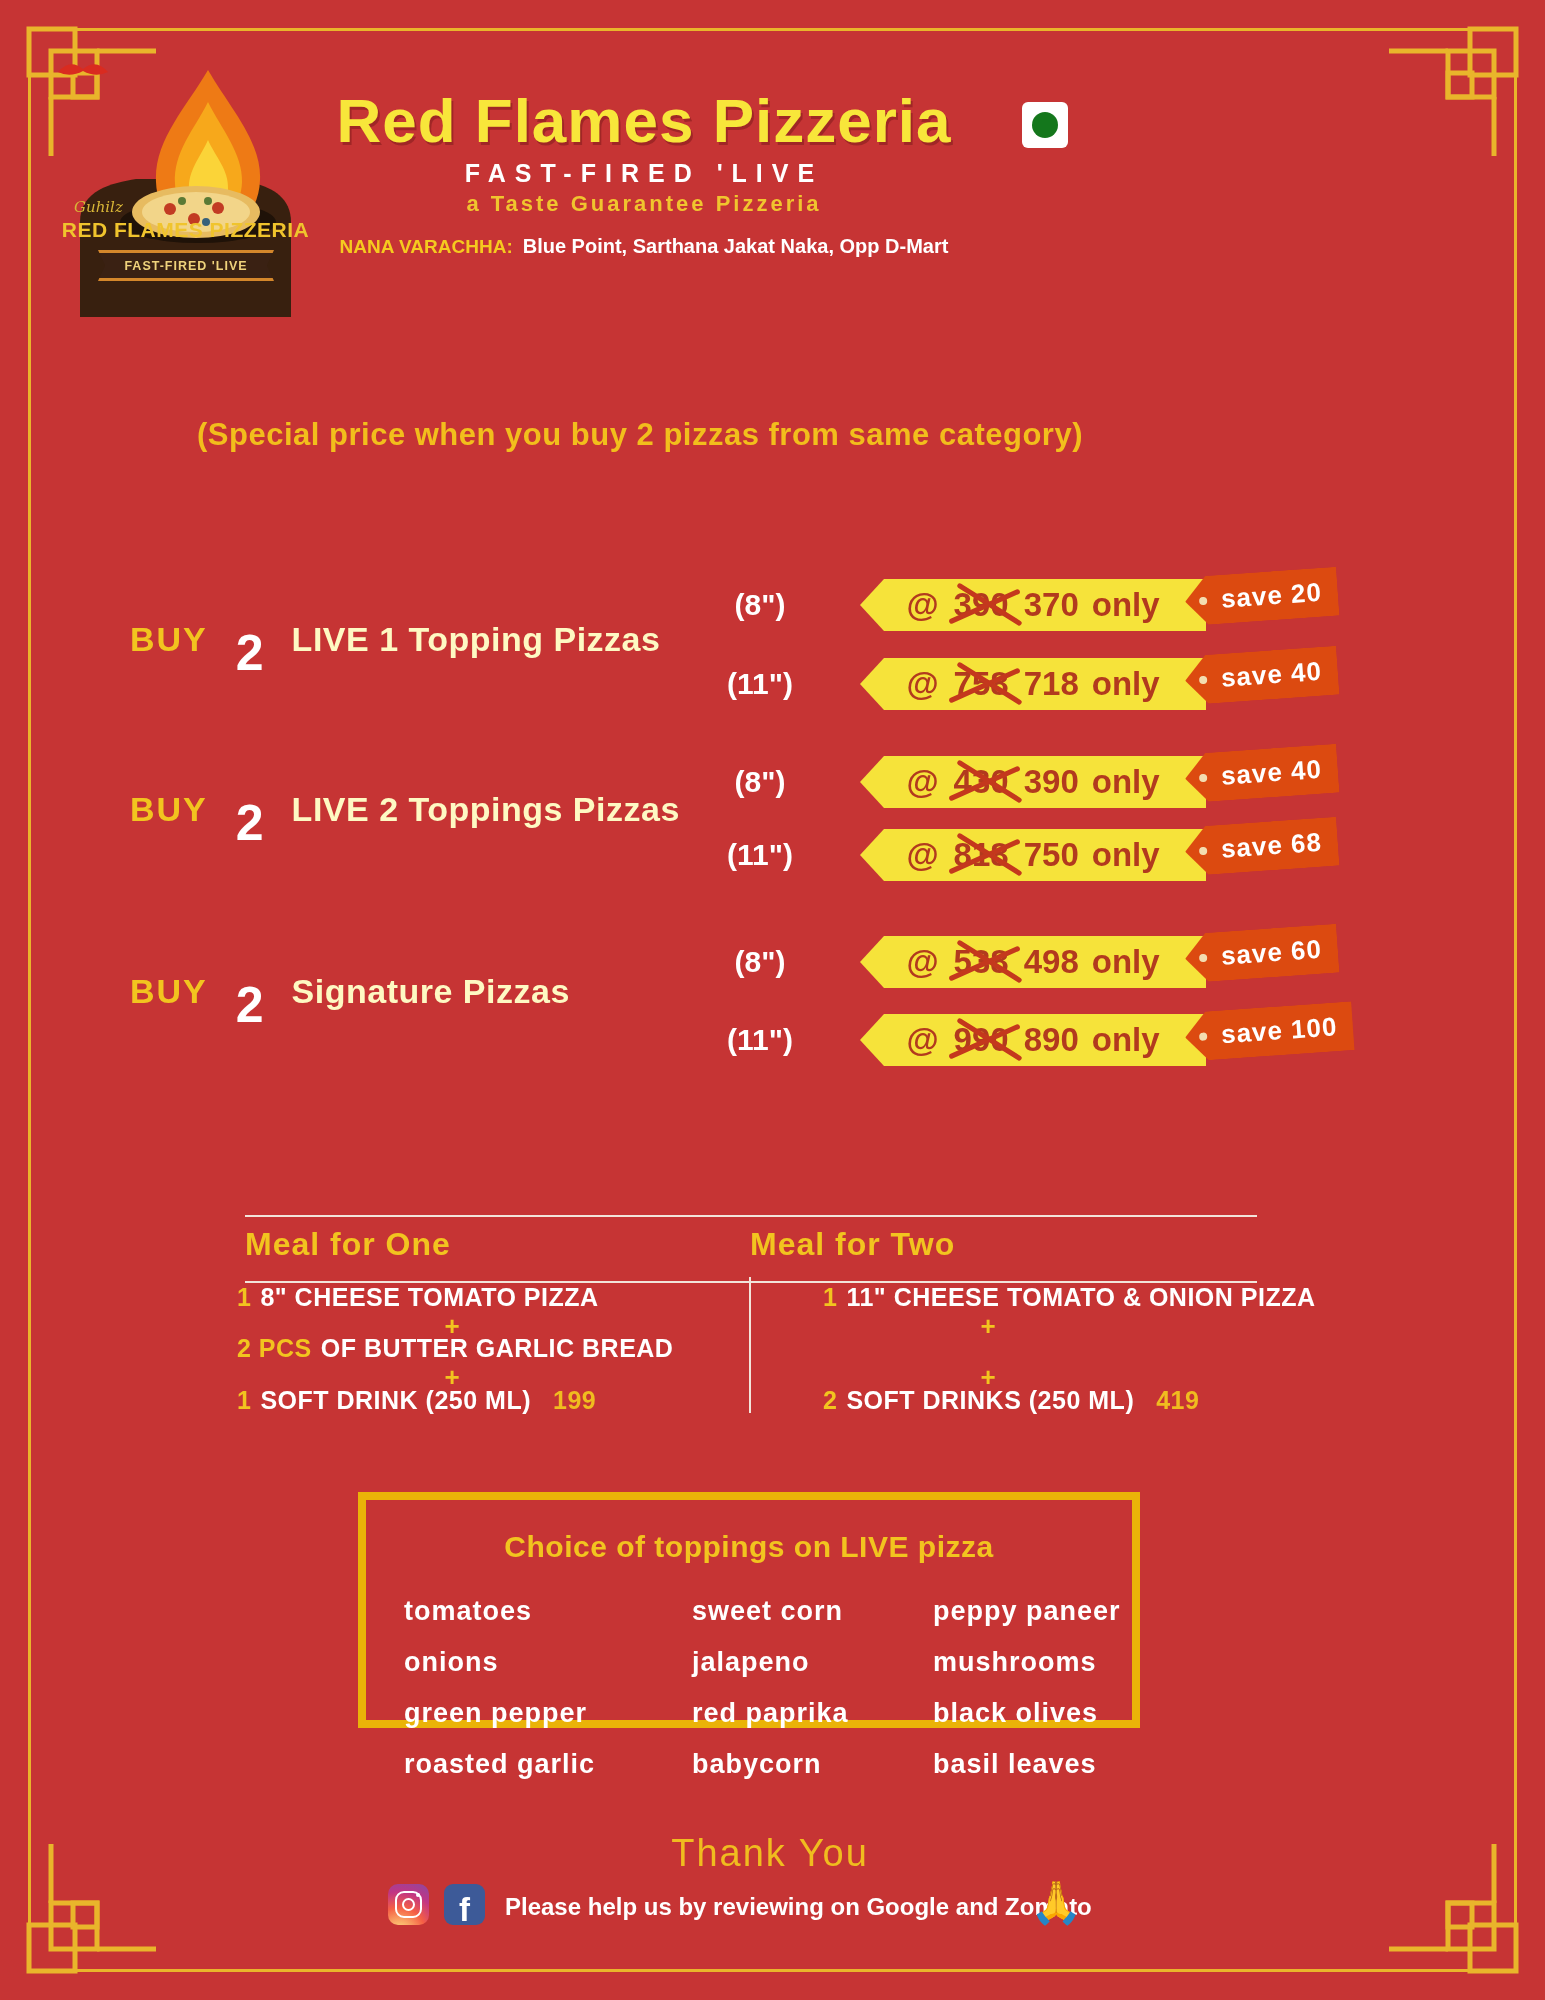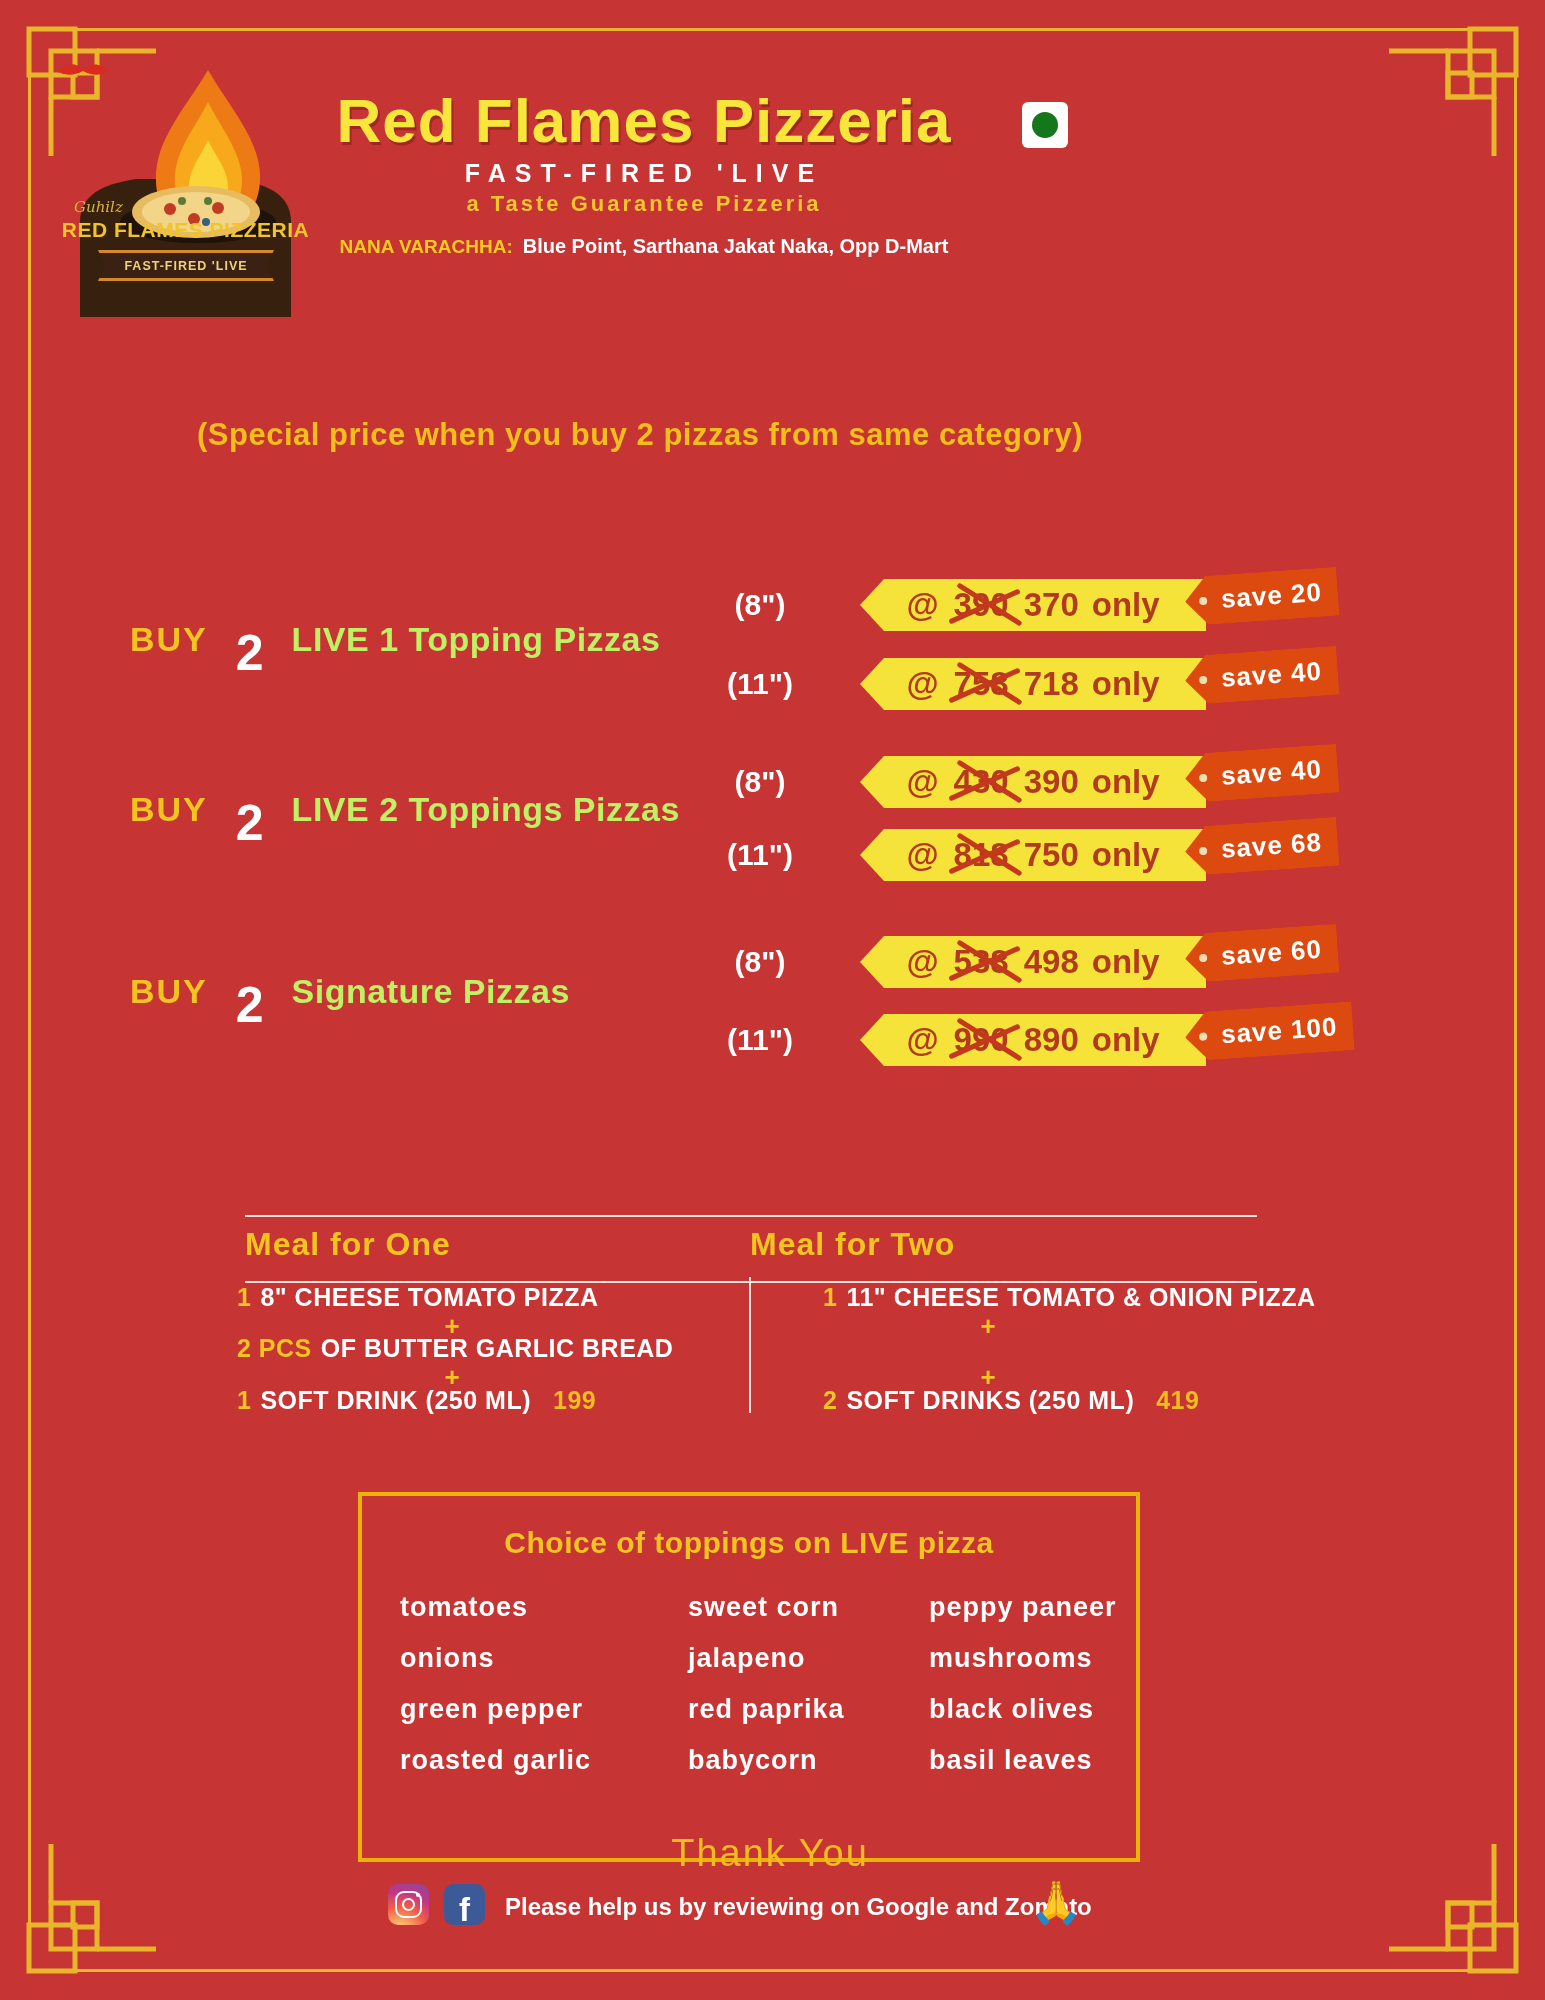--- a/index.html
+++ b/index.html
@@ -42,21 +42,21 @@
   
   .vm{position:absolute;left:120px;top:400px;width:1040px;text-align:center;}
   .vm-h{display:inline-block;font-size:40px;font-weight:bold;color:#fff;letter-spacing:13px;
     padding:0 6px 11px 6px;border-bottom:3px solid #ecbf2b;
     text-shadow:2px 2px 0 rgba(90,15,15,.3);white-space:nowrap;}
   .vm-s{margin-top:17px;font-size:31px;font-weight:bold;color:#f2be1c;letter-spacing:0.5px;}
   
   .buyrow{position:absolute;left:130px;height:58px;display:flex;align-items:flex-start;gap:28px;white-space:nowrap;}
   .buy{font-size:34px;font-weight:bold;color:#f2c41f;letter-spacing:2px;}
   .qty{font-size:50px;font-weight:bold;color:#fff;transform:translateY(4px);}
-  .gname{font-size:34px;font-weight:bold;color:#bef264;letter-spacing:0.5px;}
+  .gname{font-size:34px;font-weight:bold;color:#fef9c3;letter-spacing:0.5px;}
   .offer{position:absolute;left:0;width:1545px;height:52px;}
   .size{position:absolute;left:690px;width:140px;text-align:center;line-height:52px;
     font-size:30px;font-weight:bold;color:#fff;}
   .ribbon{position:absolute;left:860px;width:346px;height:52px;background:#f6e33a;
     clip-path:polygon(0 50%,24px 0,100% 0,100% 100%,24px 100%);
     display:flex;align-items:center;justify-content:center;gap:13px;
     font-weight:bold;font-size:33px;color:#b23a1e;white-space:nowrap;}
   .strike{position:relative;padding:0 2px;}
   .strike::before{content:"";position:absolute;left:-6px;right:-12px;top:48%;height:5px;
     background:#c4381d;transform:rotate(-24deg);border-radius:3px;}
@@ -71,21 +71,21 @@
   
   .mline{position:absolute;left:245px;width:1012px;height:2px;background:#f2e4da;}
   .mhead{position:absolute;width:505px;text-align:left;font-size:32px;font-weight:bold;
     color:#f2c41f;letter-spacing:1px;top:1226px;}
   .mdiv{position:absolute;left:749px;top:1277px;width:2px;height:136px;background:#f2e4da;}
   .mitem{position:absolute;font-size:25px;font-weight:bold;color:#fff;letter-spacing:0.5px;white-space:nowrap;}
   .mitem .pre{color:#f2c41f;margin-right:9px;}
   .mitem .mprice{color:#f0bc1f;margin-left:22px;}
   .mplus{position:absolute;font-size:26px;font-weight:bold;color:#f2c41f;text-align:center;}
   
-  .tbox{position:absolute;left:358px;top:1492px;width:782px;height:370px;border:4px solid #eab308;box-sizing:border-box;}
+  .tbox{position:absolute;left:358px;top:1492px;width:782px;height:236px;border:8px solid #eab308;box-sizing:border-box;}
   .thead{margin-top:30px;text-align:center;font-size:30px;font-weight:bold;color:#f2c41f;letter-spacing:0.5px;}
   .tcols{display:flex;margin-top:22px;padding-left:38px;gap:16px;}
   .tcol{font-size:27px;font-weight:bold;color:#fff;letter-spacing:1px;line-height:51px;}
   .tcol.c1{width:272px;}.tcol.c2{width:225px;}
   
   .thanks{position:absolute;left:470px;top:1832px;width:600px;text-align:center;
     font-size:38px;color:#f0bc1f;letter-spacing:2px;}
   .ig{position:absolute;left:388px;top:1884px;width:41px;height:41px;border-radius:10px;
     background:radial-gradient(circle at 28% 120%,#fdd57a 8%,#f55f45 45%,#c13584 72%,#8a49a1 100%);}
   .ig::before{content:"";position:absolute;inset:7px;border:2.5px solid #fff;border-radius:9px;}

